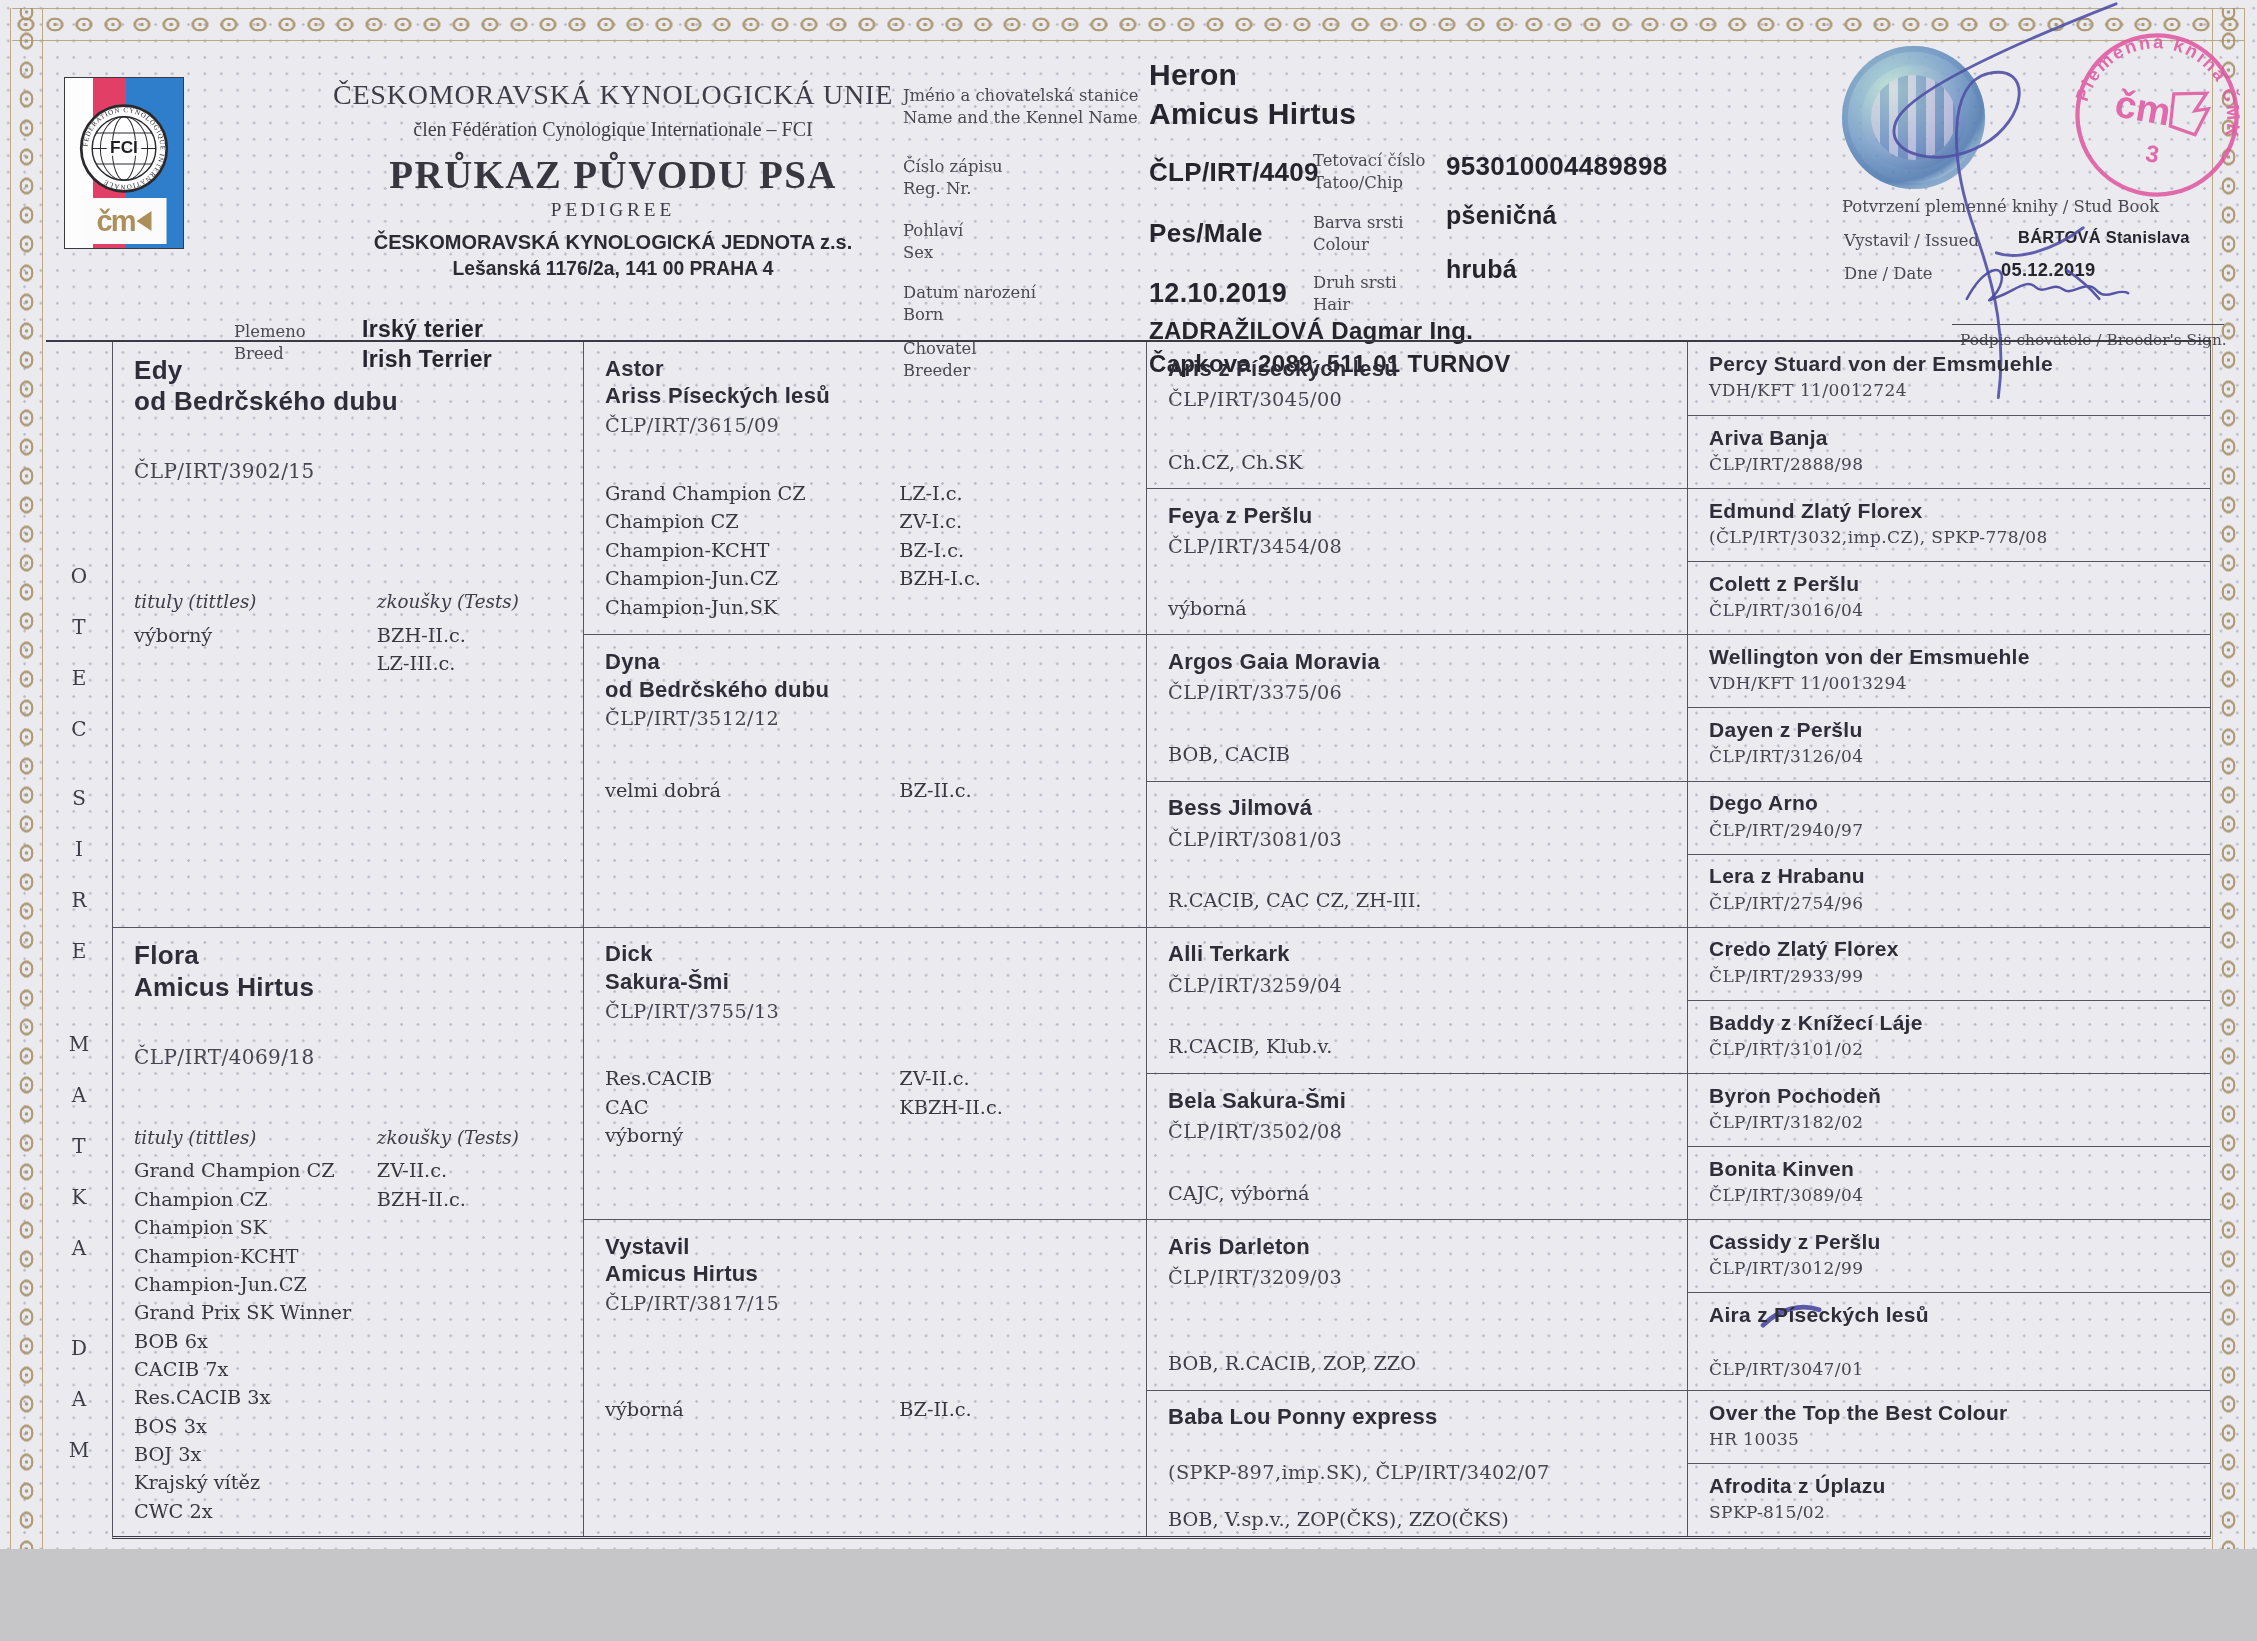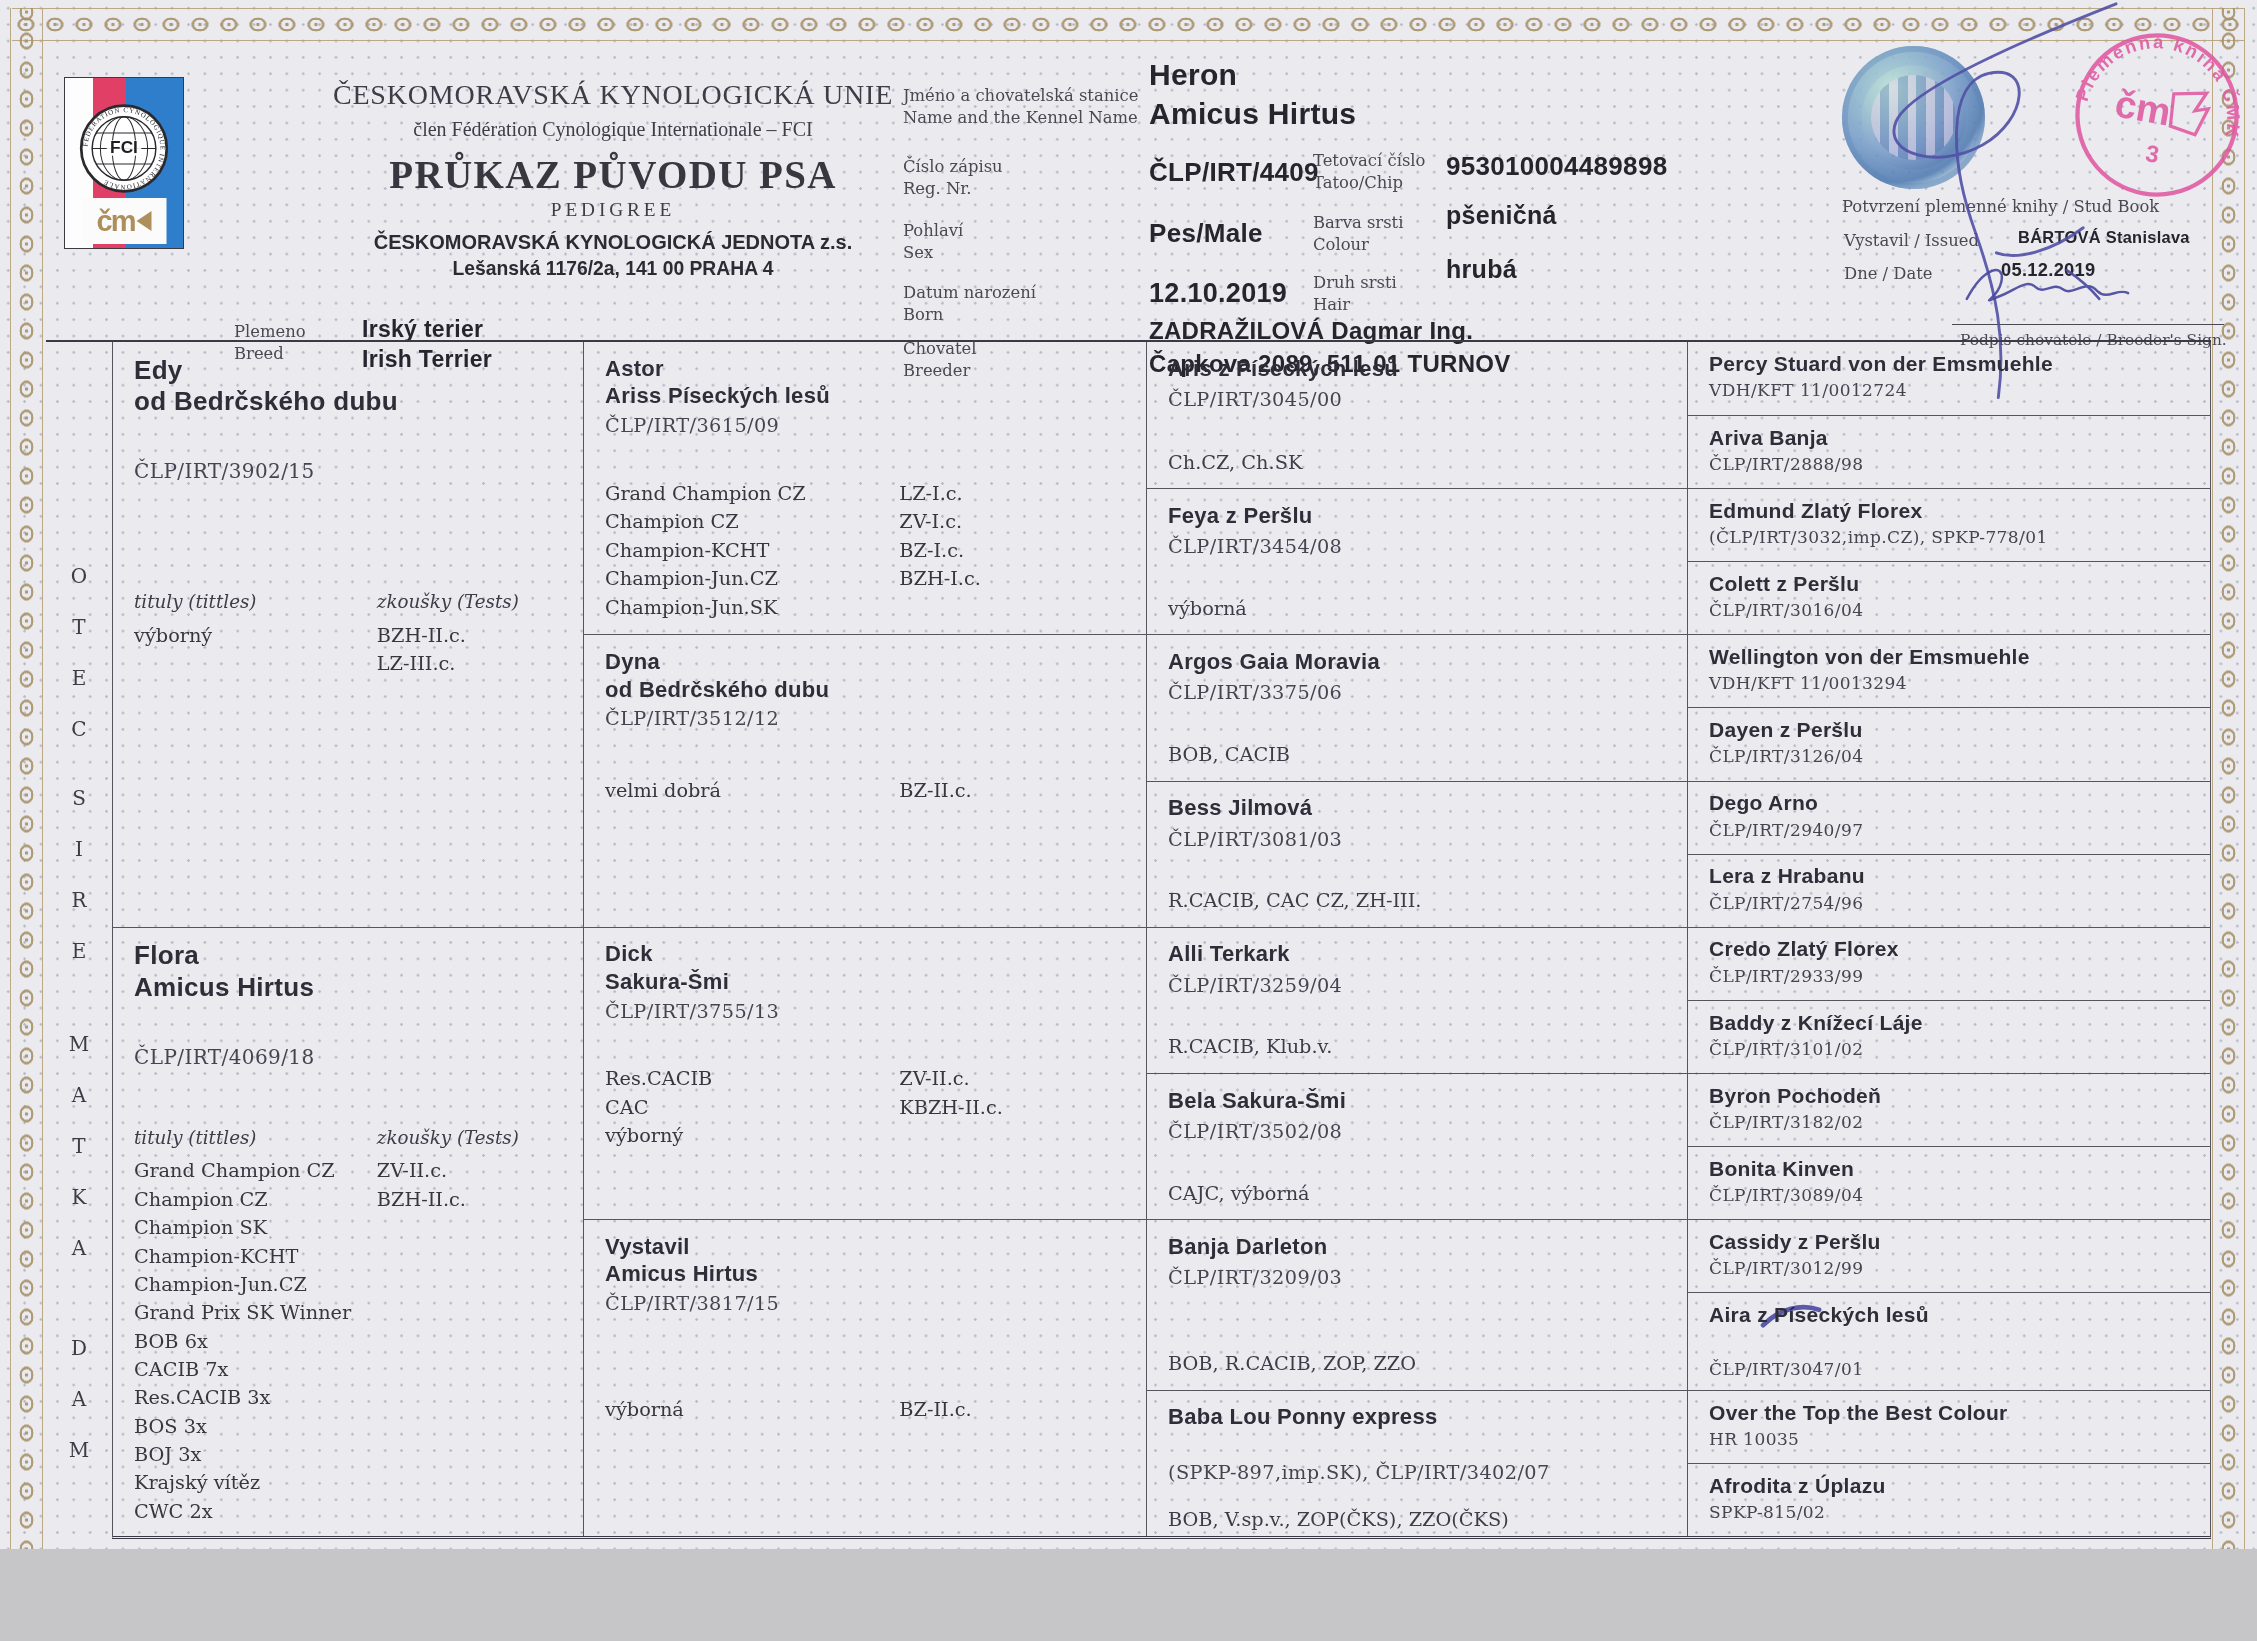--- a/index.html
+++ b/index.html
@@ -417,40 +417,40 @@
     <div class="nm">Alli Terkark</div>
     <div class="rg">ČLP/IRT/3259/04</div>
     <div class="aw">R.CACIB, Klub.v.</div>
   </div>
         <div class="cell g3 c3" style="grid-area: 11 / 3 / span 2;">
     <div class="nm">Bela Sakura-Šmi</div>
     <div class="rg">ČLP/IRT/3502/08</div>
     <div class="aw">CAJC, výborná</div>
   </div>
         <div class="cell g3 c3" style="grid-area: 13 / 3 / span 2;">
-    <div class="nm">Banja Darleton</div>
+    <div class="nm">Aris Darleton</div>
     <div class="rg">ČLP/IRT/3209/03</div>
     <div class="aw">BOB, R.CACIB, ZOP, ZZO</div>
   </div>
         <div class="cell g3 c3" style="grid-area: 15 / 3 / span 2; gap: 24px;">
     <div class="nm">Baba Lou Ponny express</div>
     <div class="rg">(SPKP-897,imp.SK), ČLP/IRT/3402/07</div>
     <div class="aw">BOB, V.sp.v., ZOP(ČKS), ZZO(ČKS)</div>
   </div>
         <div class="cell g4 c4 nt" style="grid-area: 1 / 4;">
     <div class="nm">Percy Stuard von der Emsmuehle</div>
     <div class="rg">VDH/KFT 11/0012724</div>
   </div>
         <div class="cell g4 c4" style="grid-area: 2 / 4;">
     <div class="nm">Ariva Banja</div>
     <div class="rg">ČLP/IRT/2888/98</div>
   </div>
         <div class="cell g4 c4" style="grid-area: 3 / 4;">
     <div class="nm">Edmund Zlatý Florex</div>
-    <div class="rg">(ČLP/IRT/3032,imp.CZ), SPKP-778/01</div>
+    <div class="rg">(ČLP/IRT/3032,imp.CZ), SPKP-778/08</div>
   </div>
         <div class="cell g4 c4" style="grid-area: 4 / 4;">
     <div class="nm">Colett z Peršlu</div>
     <div class="rg">ČLP/IRT/3016/04</div>
   </div>
         <div class="cell g4 c4" style="grid-area: 5 / 4;">
     <div class="nm">Wellington von der Emsmuehle</div>
     <div class="rg">VDH/KFT 11/0013294</div>
   </div>
         <div class="cell g4 c4" style="grid-area: 6 / 4;">

